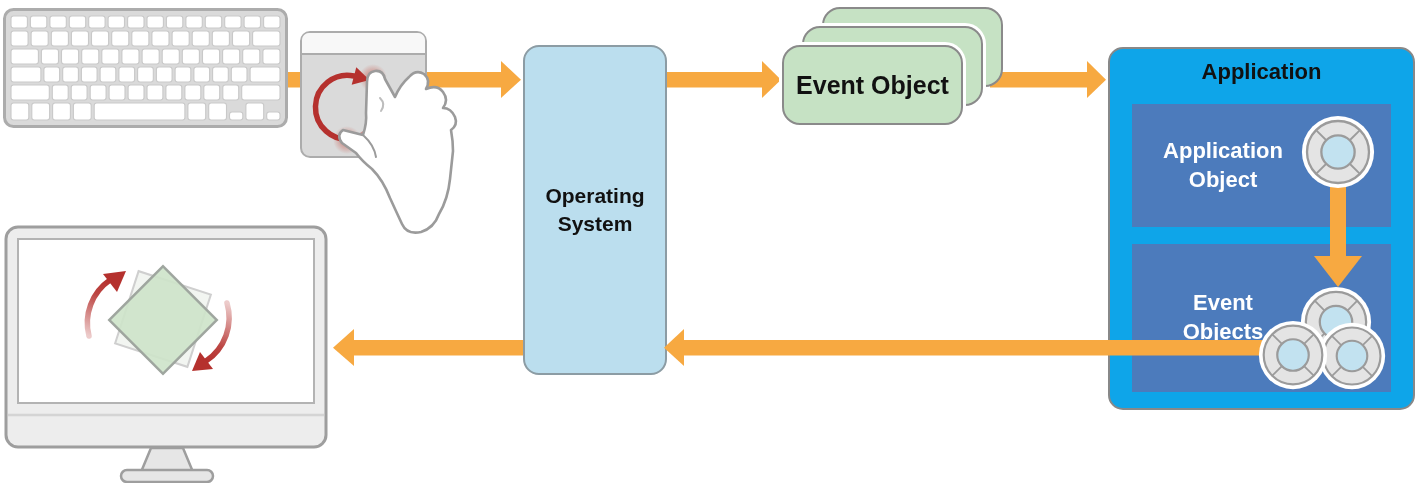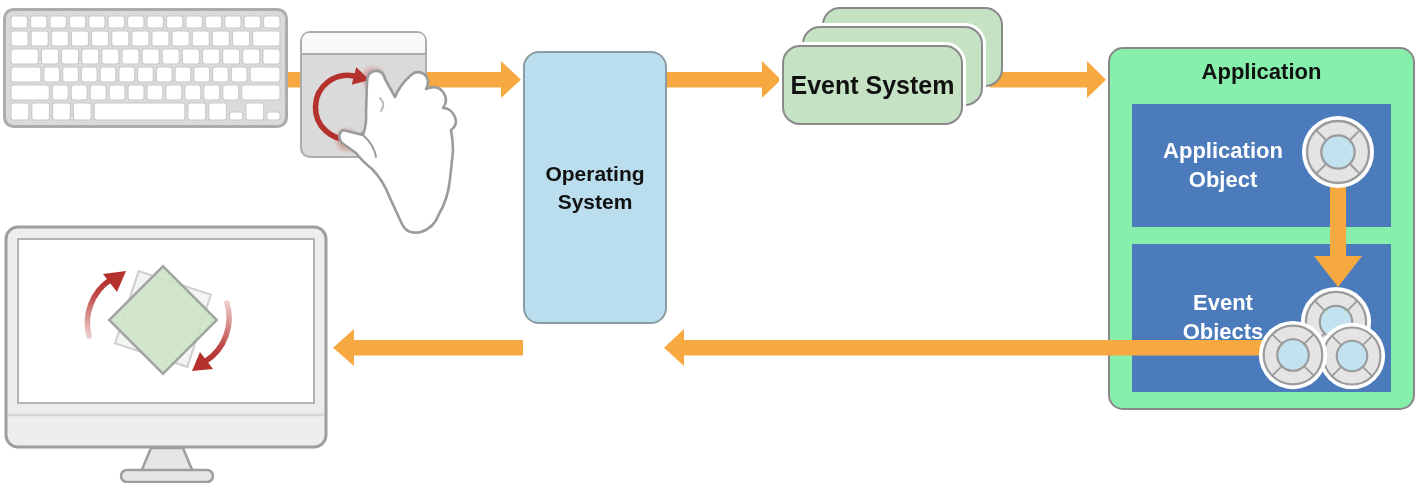--- a/index.html
+++ b/index.html
@@ -7,31 +7,31 @@
          font-family:"Liberation Sans","DejaVu Sans",sans-serif;}
   .abs{position:absolute;}
   svg{display:block;}
   
   .layer-arrows{left:0;top:0;z-index:1;}
   .layer-node{z-index:2;}
   .layer-arrows-app{left:0;top:0;z-index:3;}
   .layer-icon{z-index:4;}
   .layer-hand{z-index:5;pointer-events:none;}
   
-  .os-box{left:523px;top:51px;width:144px;height:273px;background:#BBDEEE;
+  .os-box{left:523px;top:45px;width:144px;height:330px;background:#BBDEEE;
           border:2px solid #8C9CA4;border-radius:16px;box-sizing:border-box;
           display:flex;align-items:center;justify-content:center;}
   .os-box .lbl{font-size:21px;font-weight:bold;color:#111;text-align:center;line-height:1.32;width:120px;}
   .queue-wrap{left:780px;top:3px;width:228px;height:132px;}
   .qcard{position:absolute;width:181px;height:80px;background:#C6E2C4;border:2px solid #8A8A8A;
          border-radius:18px;box-sizing:border-box;}
   .qcard.ring{box-shadow:0 0 0 3px #ffffff;}
   .qcard.front{display:flex;align-items:center;justify-content:center;}
   .qcard .lbl{font-size:25px;font-weight:bold;color:#111;}
-  .app-box{left:1108px;top:47px;width:307px;height:363px;background:#86efac;
+  .app-box{left:1108px;top:47px;width:307px;height:363px;background:#0ea5e9;
            border:2px solid #888888;border-radius:15px;box-sizing:border-box;}
   .app-title{position:absolute;left:0;top:10px;width:100%;text-align:center;
              font-size:22px;font-weight:bold;color:#111;}
   .blue-box{position:absolute;left:22px;width:259px;background:#4C7BBC;box-sizing:border-box;}
   .blue-box .txt{position:absolute;left:0;top:0;width:182px;height:100%;
                  display:flex;align-items:center;justify-content:center;}
   .blue-box .lbl{color:#ffffff;font-weight:bold;font-size:22px;line-height:1.3;text-align:center;display:inline-block;}
   .bb1{top:55px;height:123px;}
   .bb1 .lbl{max-width:150px;}
   .bb2{top:195px;height:148px;}
@@ -178,21 +178,21 @@
   </svg>
 
   <div class="abs layer-node os-box">
     <div class="lbl">Operating System</div>
   </div>
 
   <div class="abs layer-node queue-wrap">
     <div class="qcard" style="left:42px;top:4px;"></div>
     <div class="qcard ring" style="left:22px;top:23px;"></div>
     <div class="qcard ring front" style="left:2px;top:42px;">
-      <div class="lbl">Event System</div>
+      <div class="lbl">Event Object</div>
     </div>
   </div>
 
   <div class="abs layer-node app-box">
     <div class="app-title">Application</div>
     <div class="blue-box bb1">
       <div class="txt">
           <span class="lbl">Application Object</span>
         </div>
     </div>

